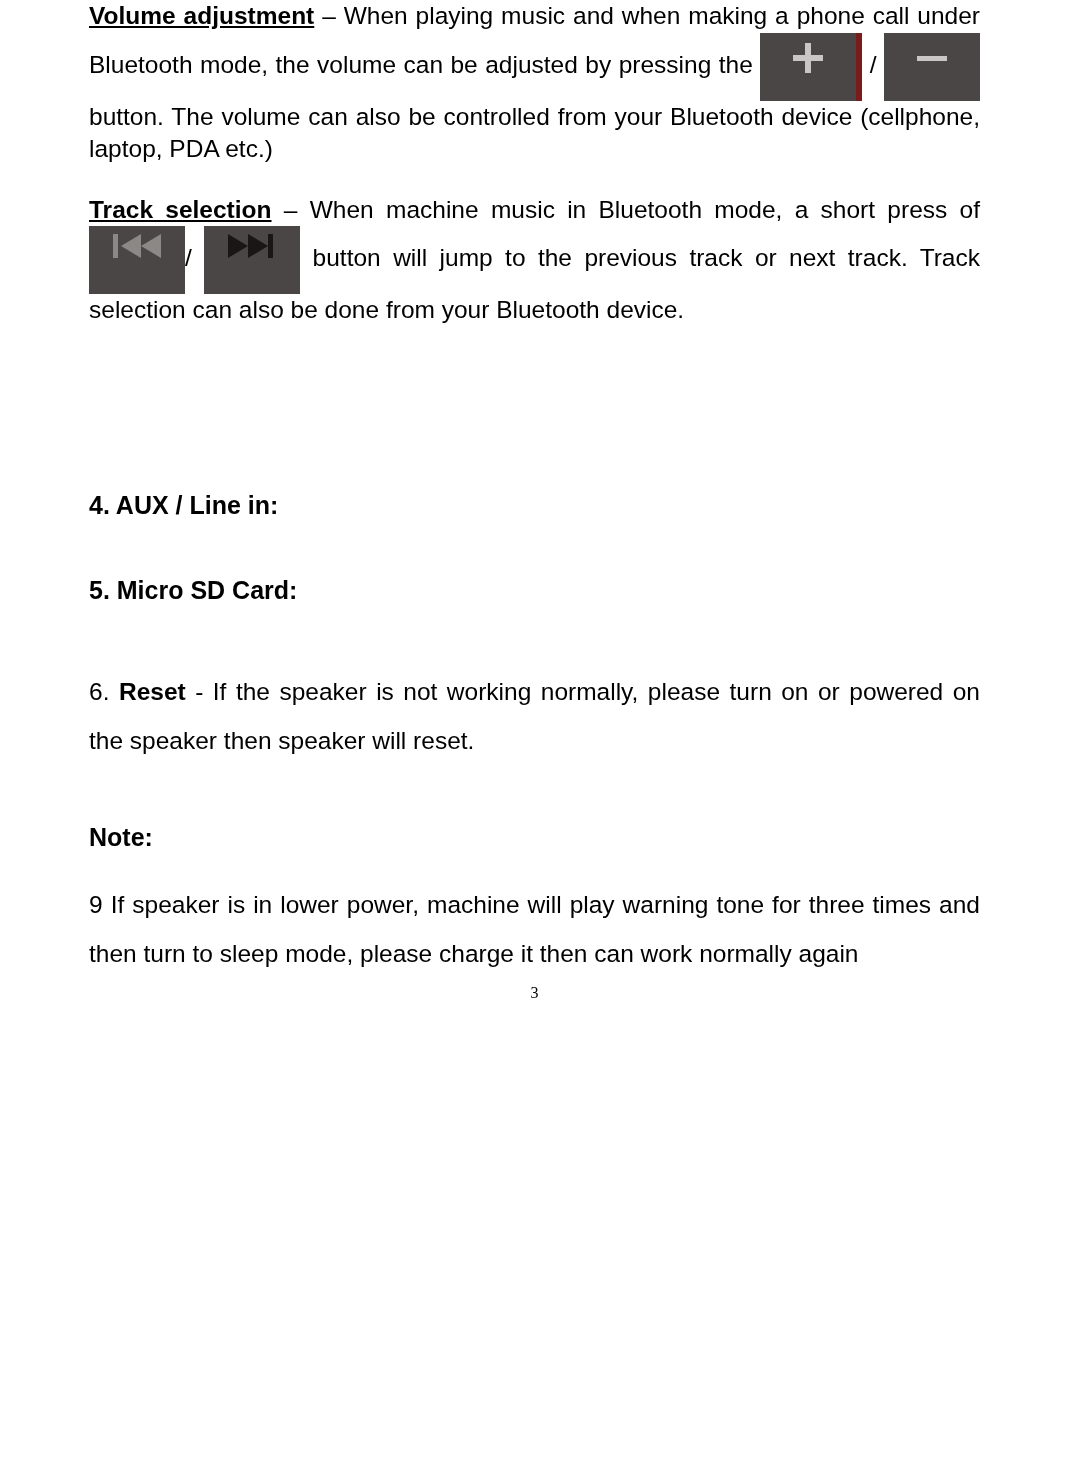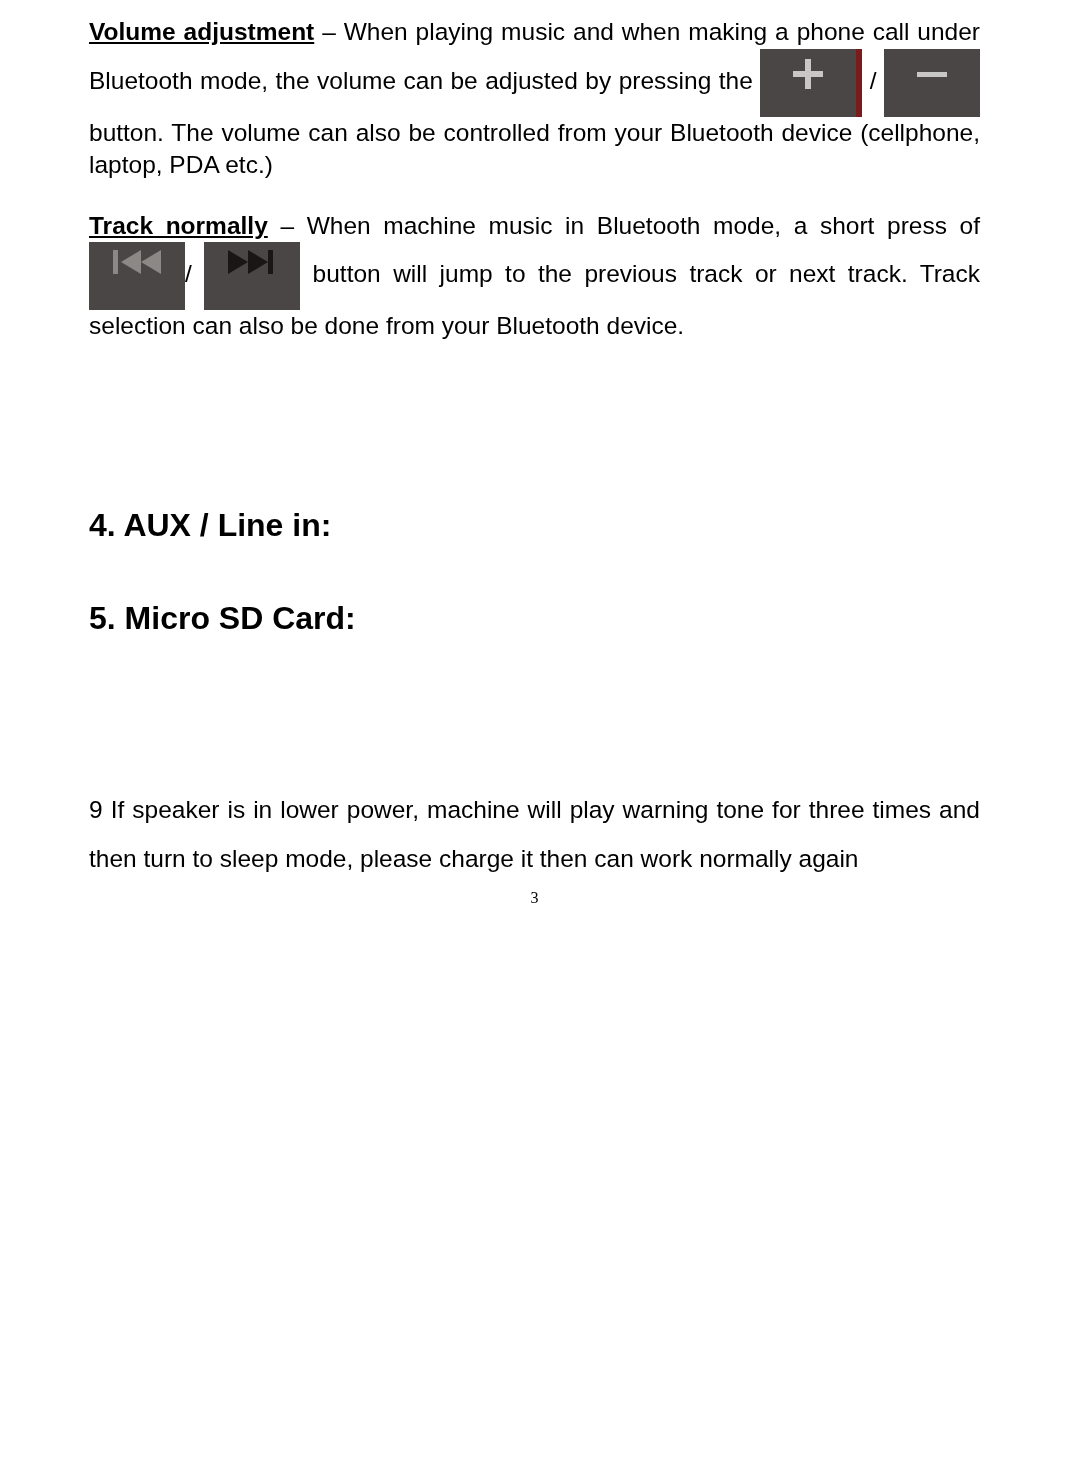--- a/index.html
+++ b/index.html
@@ -1,20 +1,20 @@
 <!DOCTYPE html>
 <html><head>
 <meta charset="utf-8">
 <style>
   html,body{margin:0;padding:0;background:#fff;color:#000;font-family:Arial,Helvetica,sans-serif;}
-  .page{width:915px;margin:16px auto;padding:0 12px 20px 12px;box-sizing:border-box;}
+  .page{width:915px;margin:0 auto;padding:0 12px 20px 12px;box-sizing:border-box;}
   .para{font-size:24.5px;line-height:1.33;text-align:justify;margin:0;}
   .bold{font-weight:bold;}
   .underline{text-decoration:underline;}
-  .big-heading{font-size:32px;font-weight:bold;margin:0;}
+  .big-heading{font-size:25px;font-weight:bold;margin:0;}
   .note-heading{font-size:25px;font-weight:bold;margin:0;}
   .icon-box{display:inline-block;width:96px;height:68px;background:#4a4645;vertical-align:middle;line-height:68px;text-align:center;color:#c9c7c5;font-family:sans-serif;}
   .icon-box.plus{border-right:6px solid #7a1c1c;}
   svg{display:block;margin:0 auto;}
   .pagenum{text-align:center;font-family:'Times New Roman',serif;font-size:16px;margin-top:6px;}
   .spacer-xs{height:18px;}
   .spacer-sm{height:28px;}
   .spacer-md{height:44px;}
   .spacer-lg{height:58px;}
   .spacer-xl{height:120px;}
@@ -30,21 +30,21 @@
           <rect x="22" y="10" width="6" height="30" fill="#c9c7c5"></rect>
           <rect x="10" y="22" width="30" height="6" fill="#c9c7c5"></rect>
         </svg></span><span> / </span><span class="icon-box"><svg width="50" height="50" viewBox="0 0 50 50">
           <rect x="10" y="23" width="30" height="5" fill="#c9c7c5"></rect>
         </svg></span><span> button. The volume can also be controlled from your Bluetooth device (cellphone, laptop, PDA etc.)</span>
   </p>
 
   <div class="spacer-sm"></div>
 
   <p class="para">
-    <span class="bold underline">Track normally</span><span> – When machine music in Bluetooth mode, a short press of </span><span class="icon-box"><svg width="60" height="40" viewBox="0 0 60 40">
+    <span class="bold underline">Track selection</span><span> – When machine music in Bluetooth mode, a short press of </span><span class="icon-box"><svg width="60" height="40" viewBox="0 0 60 40">
           <rect x="6" y="8" width="5" height="24" fill="#8c8886"></rect>
           <polygon points="30,20 14,12 14,28" fill="none"></polygon>
           <polygon points="14,20 34,8 34,32" fill="#8c8886"></polygon>
           <polygon points="34,20 54,8 54,32" fill="#8c8886"></polygon>
         </svg></span><span>/   </span><span class="icon-box"><svg width="60" height="40" viewBox="0 0 60 40">
           <polygon points="6,8 26,20 6,32" fill="#191716"></polygon>
           <polygon points="26,8 46,20 26,32" fill="#191716"></polygon>
           <rect x="46" y="8" width="5" height="24" fill="#191716"></rect>
         </svg></span><span> button will jump to the previous track or next track.   Track selection can also be done from your Bluetooth device.</span>
   </p>
@@ -55,20 +55,24 @@
   <h2 class="big-heading">4. AUX / Line in:</h2>
   <div class="spacer-sm"></div>
 
   <div class="spacer-sm"></div>
 
   <h2 class="big-heading">5. Micro SD Card:</h2>
   <div class="spacer-md"></div>
 
   <div class="spacer-xs"></div>
 
+  <p class="para" style="line-height:2.0;">
+    <span>6.  </span><span class="bold">Reset</span><span> - If the speaker is not working normally, please turn on or powered on the speaker then speaker will reset.</span>
+  </p>
 
   <div class="spacer-lg"></div>
 
+  <p class="note-heading">Note:</p>
   <div class="spacer-sm"></div>
   <p class="para" style="line-height:2.0;"> 9 If speaker is in lower power, machine will play warning tone for three times and then turn to sleep mode, please charge it then can work normally again</p>
 
   <div class="pagenum">3</div>
 </div>
 
 </body></html>

